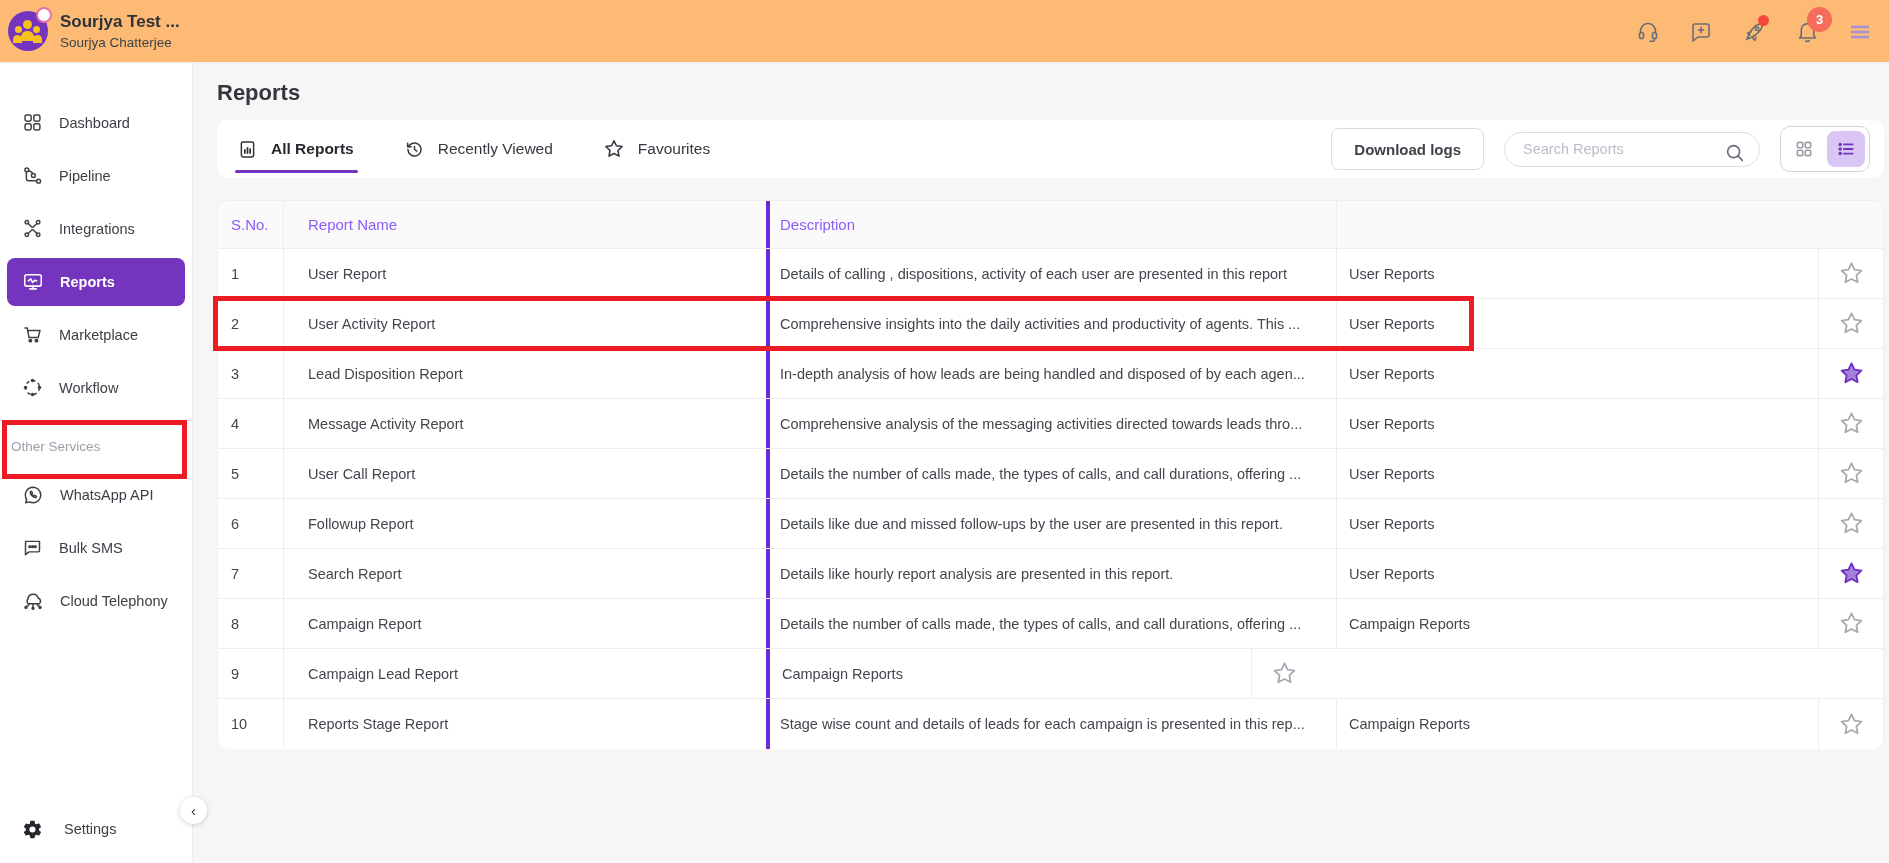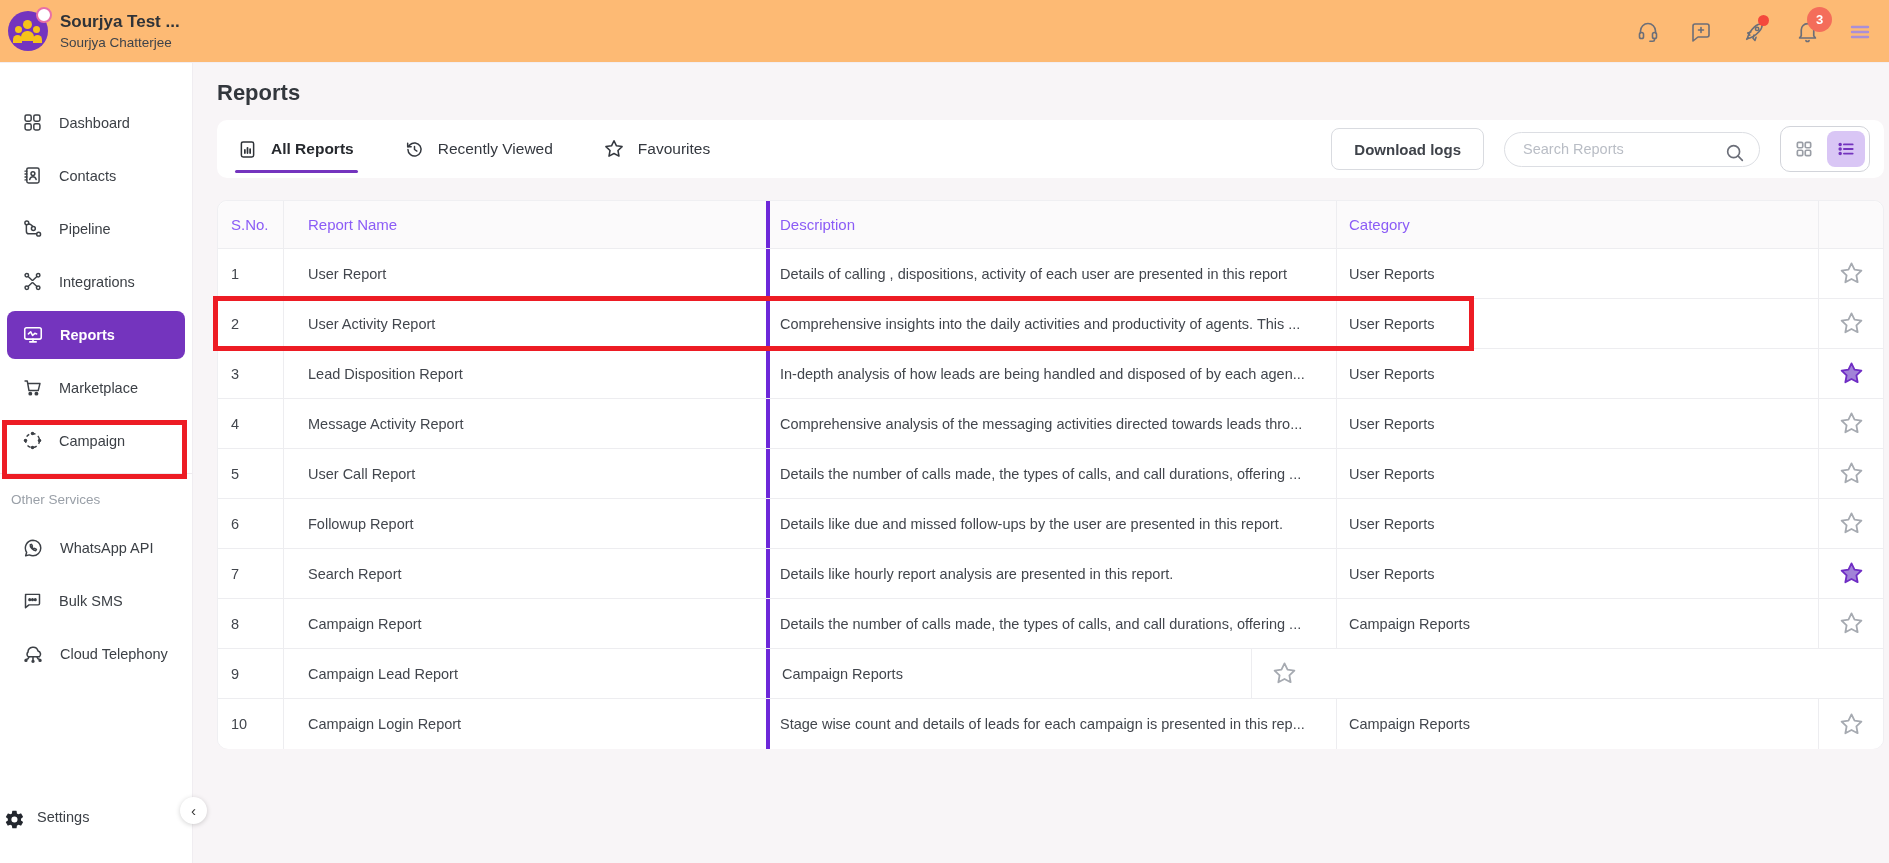--- a/index.html
+++ b/index.html
@@ -30,21 +30,21 @@
   .sidebar { position:absolute; left:0; top:63px; width:193px; height:800px; background:#ffffff; border-right:1px solid #f0edf1; z-index:5; }
   .nav { position:absolute; left:0; top:33px; width:100%; }
   .nav-item { position:relative; display:flex; align-items:center; gap:16px; height:53px; padding-left:22px; cursor:pointer; }
   .nav-item .nlabel { font-size:14.5px; color:#3c4046; }
   .nav-item svg { flex:0 0 auto; }
   .nav-item.active { background:#7434BE; border-radius:8px; margin:0 7px; height:48px; padding-left:15px; }
   .nav-item.active .nlabel { color:#ffffff; font-weight:700; }
   .nav-wrap-active { position:relative; height:53px; display:flex; align-items:center; }
   .sect-divider { height:1px; background:#eeeaee; margin:6px 0 10px 0; }
   .sect-label { font-size:13.5px; color:#9aa0a8; padding:8px 0 14px 11px; }
-  .settings-row { position:absolute; left:0; bottom:14px; width:100%; display:flex; align-items:flex-start; gap:12px; padding-left:4px; height:40px; cursor:pointer; }
+  .settings-row { position:absolute; left:0; bottom:14px; width:100%; display:flex; align-items:center; gap:21px; padding-left:22px; height:40px; cursor:pointer; }
   .settings-row .nlabel { font-size:14.5px; color:#3c4046; }
   .collapse-btn { position:absolute; left:180px; top:797px; width:27px; height:27px; border-radius:50%; background:#fff; box-shadow:0 1px 5px rgba(0,0,0,.18); display:flex; align-items:center; justify-content:center; font-size:15px; color:#333; cursor:pointer; z-index:20; }
   .sidebar-annotation { position:absolute; left:2px; top:357px; width:185px; height:59px; border:5px solid #ED1C24; z-index:30; pointer-events:none; }
 
   
   .main { position:absolute; left:194px; top:64px; width:1695px; height:799px; }
   .page-title { position:absolute; left:23px; top:16px; font-size:22px; font-weight:700; color:#33373d; }
   .toolbar-card { position:absolute; left:23px; top:56px; width:1667px; height:58px; background:#fff; border-radius:10px; display:flex; align-items:center; }
   .tabs { display:flex; align-items:center; gap:50px; padding-left:20px; height:100%; }
   .tab { position:relative; display:flex; align-items:center; gap:13px; height:100%; cursor:pointer; }
@@ -140,29 +140,20 @@
         <svg width="21" height="21" viewBox="0 0 24 24" fill="none" stroke="#3c4046" stroke-width="1.7">
           <rect x="3.5" y="3.5" width="7" height="7" rx="2"></rect>
             <rect x="13.5" y="3.5" width="7" height="7" rx="2"></rect>
           <rect x="3.5" y="13.5" width="7" height="7" rx="2"></rect>
             <rect x="13.5" y="13.5" width="7" height="7" rx="2"></rect>
         </svg>
         <span class="nlabel">Dashboard</span>
       </div>
       <div class="nav-item">
         <svg width="21" height="21" viewBox="0 0 24 24" fill="none" stroke="#3c4046" stroke-width="1.7" stroke-linecap="round">
-          <rect x="5.5" y="3.5" width="14" height="17" rx="2"></rect>
-          <circle cx="12.5" cy="9.8" r="2.2"></circle>
-          <path d="M8.8 16.5c.7-2 2.2-3 3.7-3s3 1 3.7 3"></path>
-          <path d="M3.5 7h2M3.5 10.3h2M3.5 13.6h2M3.5 17h2"></path>
-        </svg>
-        <span class="nlabel">Contacts</span>
-      </div>
-      <div class="nav-item">
-        <svg width="21" height="21" viewBox="0 0 24 24" fill="none" stroke="#3c4046" stroke-width="1.7" stroke-linecap="round">
           <circle cx="5.5" cy="5.5" r="2.2"></circle>
             <circle cx="13" cy="12" r="2.2"></circle>
             <circle cx="19" cy="18.5" r="2.2"></circle>
           <path d="M7.5 6.5c3 1 4.5 2.5 4.5 3.3M5 8v7a3 3 0 0 0 3 3h8.5"></path>
         </svg>
         <span class="nlabel">Pipeline</span>
       </div>
       <div class="nav-item">
         <svg width="21" height="21" viewBox="0 0 24 24" fill="none" stroke="#3c4046" stroke-width="1.7" stroke-linecap="round">
           <circle cx="5.5" cy="4.8" r="2"></circle>
@@ -192,21 +183,21 @@
         <span class="nlabel">Marketplace</span>
       </div>
       <div class="nav-item">
         <svg width="21" height="21" viewBox="0 0 24 24" fill="none">
           <circle cx="12" cy="12" r="8" stroke="#3c4046" stroke-width="1.6" stroke-dasharray="4 3.4" fill="none"></circle>
           <circle cx="12" cy="4" r="2" fill="#3c4046"></circle>
             <circle cx="20" cy="12" r="2" fill="#3c4046"></circle>
           <circle cx="12" cy="20" r="2" fill="#3c4046"></circle>
             <circle cx="4" cy="12" r="2" fill="#3c4046"></circle>
         </svg>
-        <span class="nlabel">Campaign</span>
+        <span class="nlabel">Workflow</span>
       </div>
       <div class="sect-divider"></div>
       <div class="sect-label">Other Services</div>
       <div class="nav-item">
         <svg width="22" height="22" viewBox="0 0 24 24" fill="none" stroke="#3c4046" stroke-width="1.6" stroke-linecap="round" stroke-linejoin="round">
           <path d="M12 3.5a8.5 8.5 0 0 1 0 17 8.7 8.7 0 0 1-4-1l-4 1 1.1-3.8A8.5 8.5 0 0 1 12 3.5z"></path>
           <path d="M9 8.5c-.5 2.5 3 6.5 6 6.5l.8-1.6-2-1-.8.7c-1-.5-2-1.5-2.4-2.5l.8-.7-1-1.9z"></path>
         </svg>
         <span class="nlabel">WhatsApp API</span>
       </div>
@@ -295,21 +286,20 @@
           </div>
         </div>
       </div>
     </div>
 
     <div class="table-card">
       <div class="thead">
         <div class="hcell c-sno">S.No.</div>
         <div class="hcell c-name">Report Name</div>
         <div class="hcell c-desc">Description</div>
-        <div class="hcell c-cat">Category</div>
         <div class="hcell c-star"></div>
       </div>
       <div>
           <div class="trow">
             <div class="cell c-sno">1</div>
             <div class="cell c-name">User Report</div>
             <div class="cell c-desc">Details of calling , dispositions, activity of each user are presented in this report</div>
             <div class="cell c-cat">User Reports</div>
             <div class="cell c-star">
               <svg viewBox="0 0 24 24" width="27" height="27">
@@ -400,21 +390,21 @@
             <div class="cell c-name">Campaign Lead Report</div>
             <div class="cell c-cat">Campaign Reports</div>
             <div class="cell c-star">
               <svg viewBox="0 0 24 24" width="27" height="27">
                 <path d="M12 3l2.7 5.55 6.1.83-4.45 4.3 1.1 6.07L12 16.9l-5.45 2.85 1.1-6.07-4.45-4.3 6.1-.83z" fill="none" stroke="#a6aab1" stroke-width="1.6" stroke-linejoin="round"></path>
               </svg>
             </div>
           </div>
           <div class="trow">
             <div class="cell c-sno">10</div>
-            <div class="cell c-name">Campaign Login Report</div>
+            <div class="cell c-name">Reports Stage Report</div>
             <div class="cell c-desc">Stage wise count and details of leads for each campaign is presented in this rep...</div>
             <div class="cell c-cat">Campaign Reports</div>
             <div class="cell c-star">
               <svg viewBox="0 0 24 24" width="27" height="27">
                 <path d="M12 3l2.7 5.55 6.1.83-4.45 4.3 1.1 6.07L12 16.9l-5.45 2.85 1.1-6.07-4.45-4.3 6.1-.83z" fill="none" stroke="#a6aab1" stroke-width="1.6" stroke-linejoin="round"></path>
               </svg>
             </div>
           </div>
         </div>
     </div>

